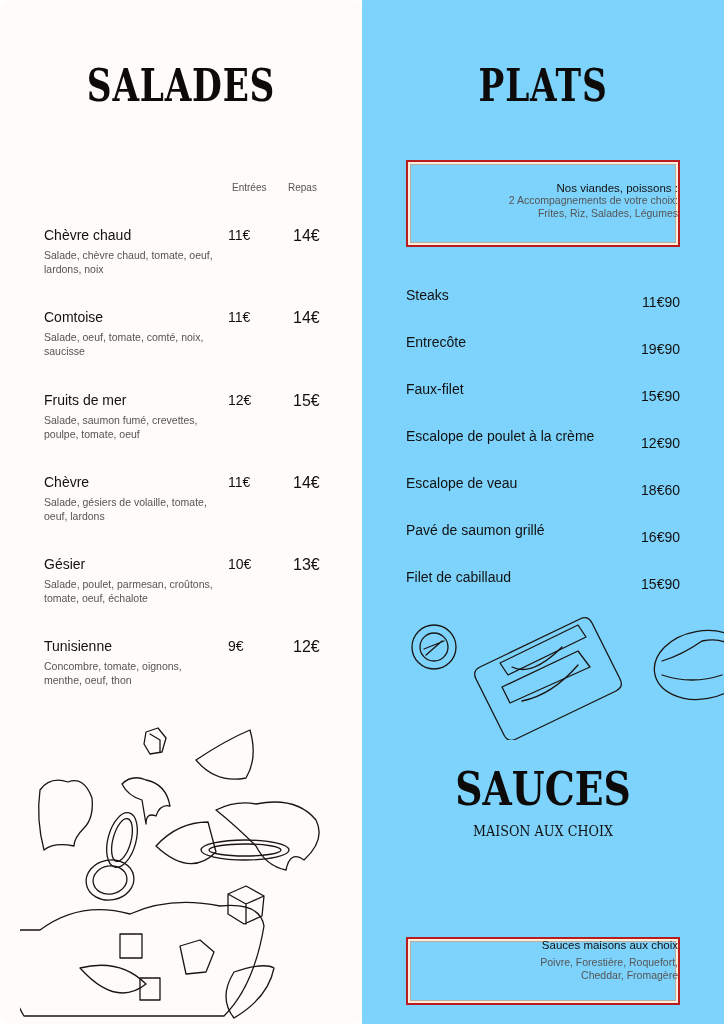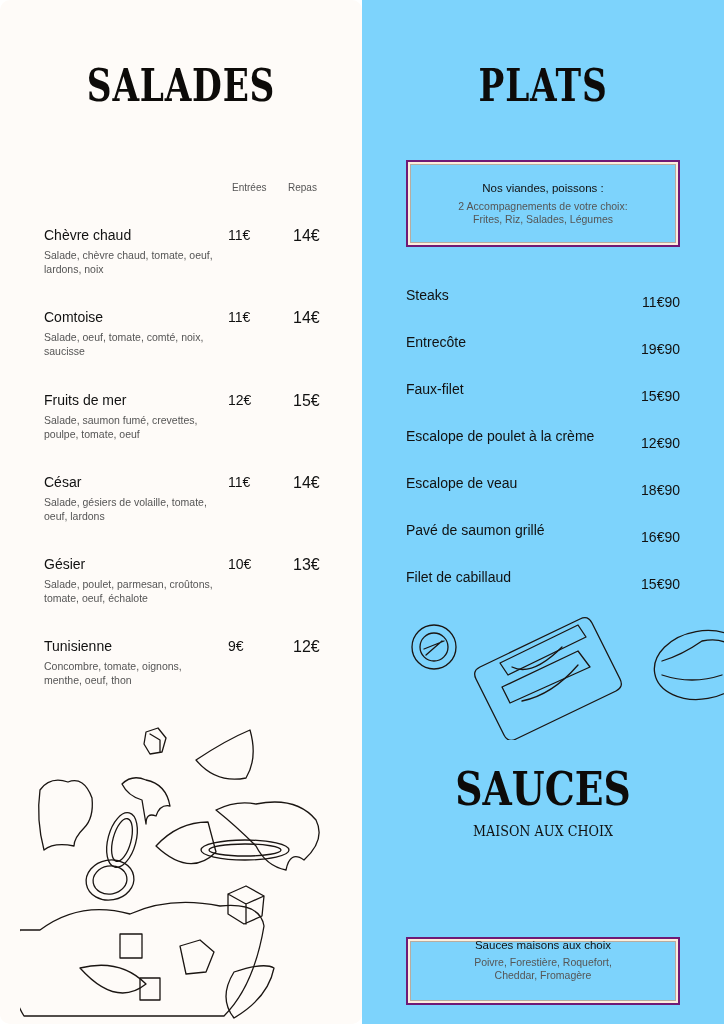--- a/index.html
+++ b/index.html
@@ -22,23 +22,23 @@
   .col-entrees { left: 232px; }
   .col-repas { left: 288px; }
 
   .salad { position: absolute; left: 44px; width: 290px; }
   .salad .name { font-size: 14px; color: #111; position: absolute; left: 0; top: 0; white-space: nowrap; }
   .salad .p1 { font-size: 14px; position: absolute; left: 184px; top: 0; }
   .salad .p2 { font-size: 16px; position: absolute; left: 249px; top: 0; }
   .salad .desc { position: absolute; left: 0; top: 22px; width: 170px; font-size: 10.5px; color: #555; line-height: 13.5px; }
 
   .box {
-    position: absolute; left: 44px; width: 274px; border: 2px solid #701a75;
+    position: absolute; left: 44px; width: 274px; border: 2px solid #b91c1c;
     box-shadow: inset 0 0 0 2px #fdeedc, inset 0 0 0 3px #b8aca0;
-    text-align: center;
+    text-align: right;
   }
   .box .bhead { font-size: 11.5px; color: #111; }
   .box .bline { font-size: 10.5px; color: #555; line-height: 13px; }
 
   .plat { position: absolute; left: 44px; width: 274px; font-size: 14px; }
   .plat .pname { position: absolute; left: 0; top: 0; white-space: nowrap; }
   .plat .pprice { position: absolute; right: 0; top: 7px; text-align: right; }
 
   .sauces-title {
     position: absolute; top: 762px; width: 362px; text-align: center;
@@ -71,21 +71,21 @@
     <span class="p2">14€</span>
     <div class="desc">Salade, oeuf, tomate, comté, noix, saucisse</div>
   </div>
   <div class="salad" style="top:392px">
     <span class="name">Fruits de mer</span>
     <span class="p1">12€</span>
     <span class="p2">15€</span>
     <div class="desc">Salade, saumon fumé, crevettes, poulpe, tomate, oeuf</div>
   </div>
   <div class="salad" style="top:474px">
-    <span class="name">César</span>
+    <span class="name">Chèvre</span>
     <span class="p1">11€</span>
     <span class="p2">14€</span>
     <div class="desc">Salade, gésiers de volaille, tomate, oeuf, lardons</div>
   </div>
   <div class="salad" style="top:556px">
     <span class="name">Gésier</span>
     <span class="p1">10€</span>
     <span class="p2">13€</span>
     <div class="desc" style="width:185px">Salade, poulet, parmesan, croûtons, tomate, oeuf, échalote</div>
   </div>
@@ -114,21 +114,21 @@
     <path class="ln" d="M100 214 l22 0 l0 24 l-22 0 z M160 226 l20 -6 l14 12 l-8 20 l-20 2 z M120 258 l20 0 l0 22 l-20 0 z"></path>
     <path class="ln" d="M60 248 q40 -10 66 16 q-30 24 -66 -16 z M214 252 q30 -10 40 -4 q-6 30 -40 50 q-16 -20 0 -46 z"></path>
   </svg>
 </div>
 
 <div class="right">
   <div class="title">PLATS</div>
 
   <div class="box" style="top:160px;height:87px;padding-top:20px">
     <div class="bhead">Nos viandes, poissons :</div>
-    <div class="bline" style="margin-top:6px">2 Accompagnements de votre choix:</div>
+    <div class="bline" style="">2 Accompagnements de votre choix:</div>
     <div class="bline">Frites, Riz, Salades, Légumes</div>
   </div>
 
   <div class="plat" style="top:287px">
     <span class="pname">Steaks</span>
     <span class="pprice">11€90</span>
   </div>
   <div class="plat" style="top:334px">
     <span class="pname">Entrecôte</span>
     <span class="pprice">19€90</span>
@@ -136,21 +136,21 @@
   <div class="plat" style="top:381px">
     <span class="pname">Faux-filet</span>
     <span class="pprice">15€90</span>
   </div>
   <div class="plat" style="top:428px">
     <span class="pname">Escalope de poulet à la crème</span>
     <span class="pprice">12€90</span>
   </div>
   <div class="plat" style="top:475px">
     <span class="pname">Escalope de veau</span>
-    <span class="pprice">18€90</span>
+    <span class="pprice">18€60</span>
   </div>
   <div class="plat" style="top:522px">
     <span class="pname">Pavé de saumon grillé</span>
     <span class="pprice">16€90</span>
   </div>
   <div class="plat" style="top:569px">
     <span class="pname">Filet de cabillaud</span>
     <span class="pprice">15€90</span>
   </div>
 

